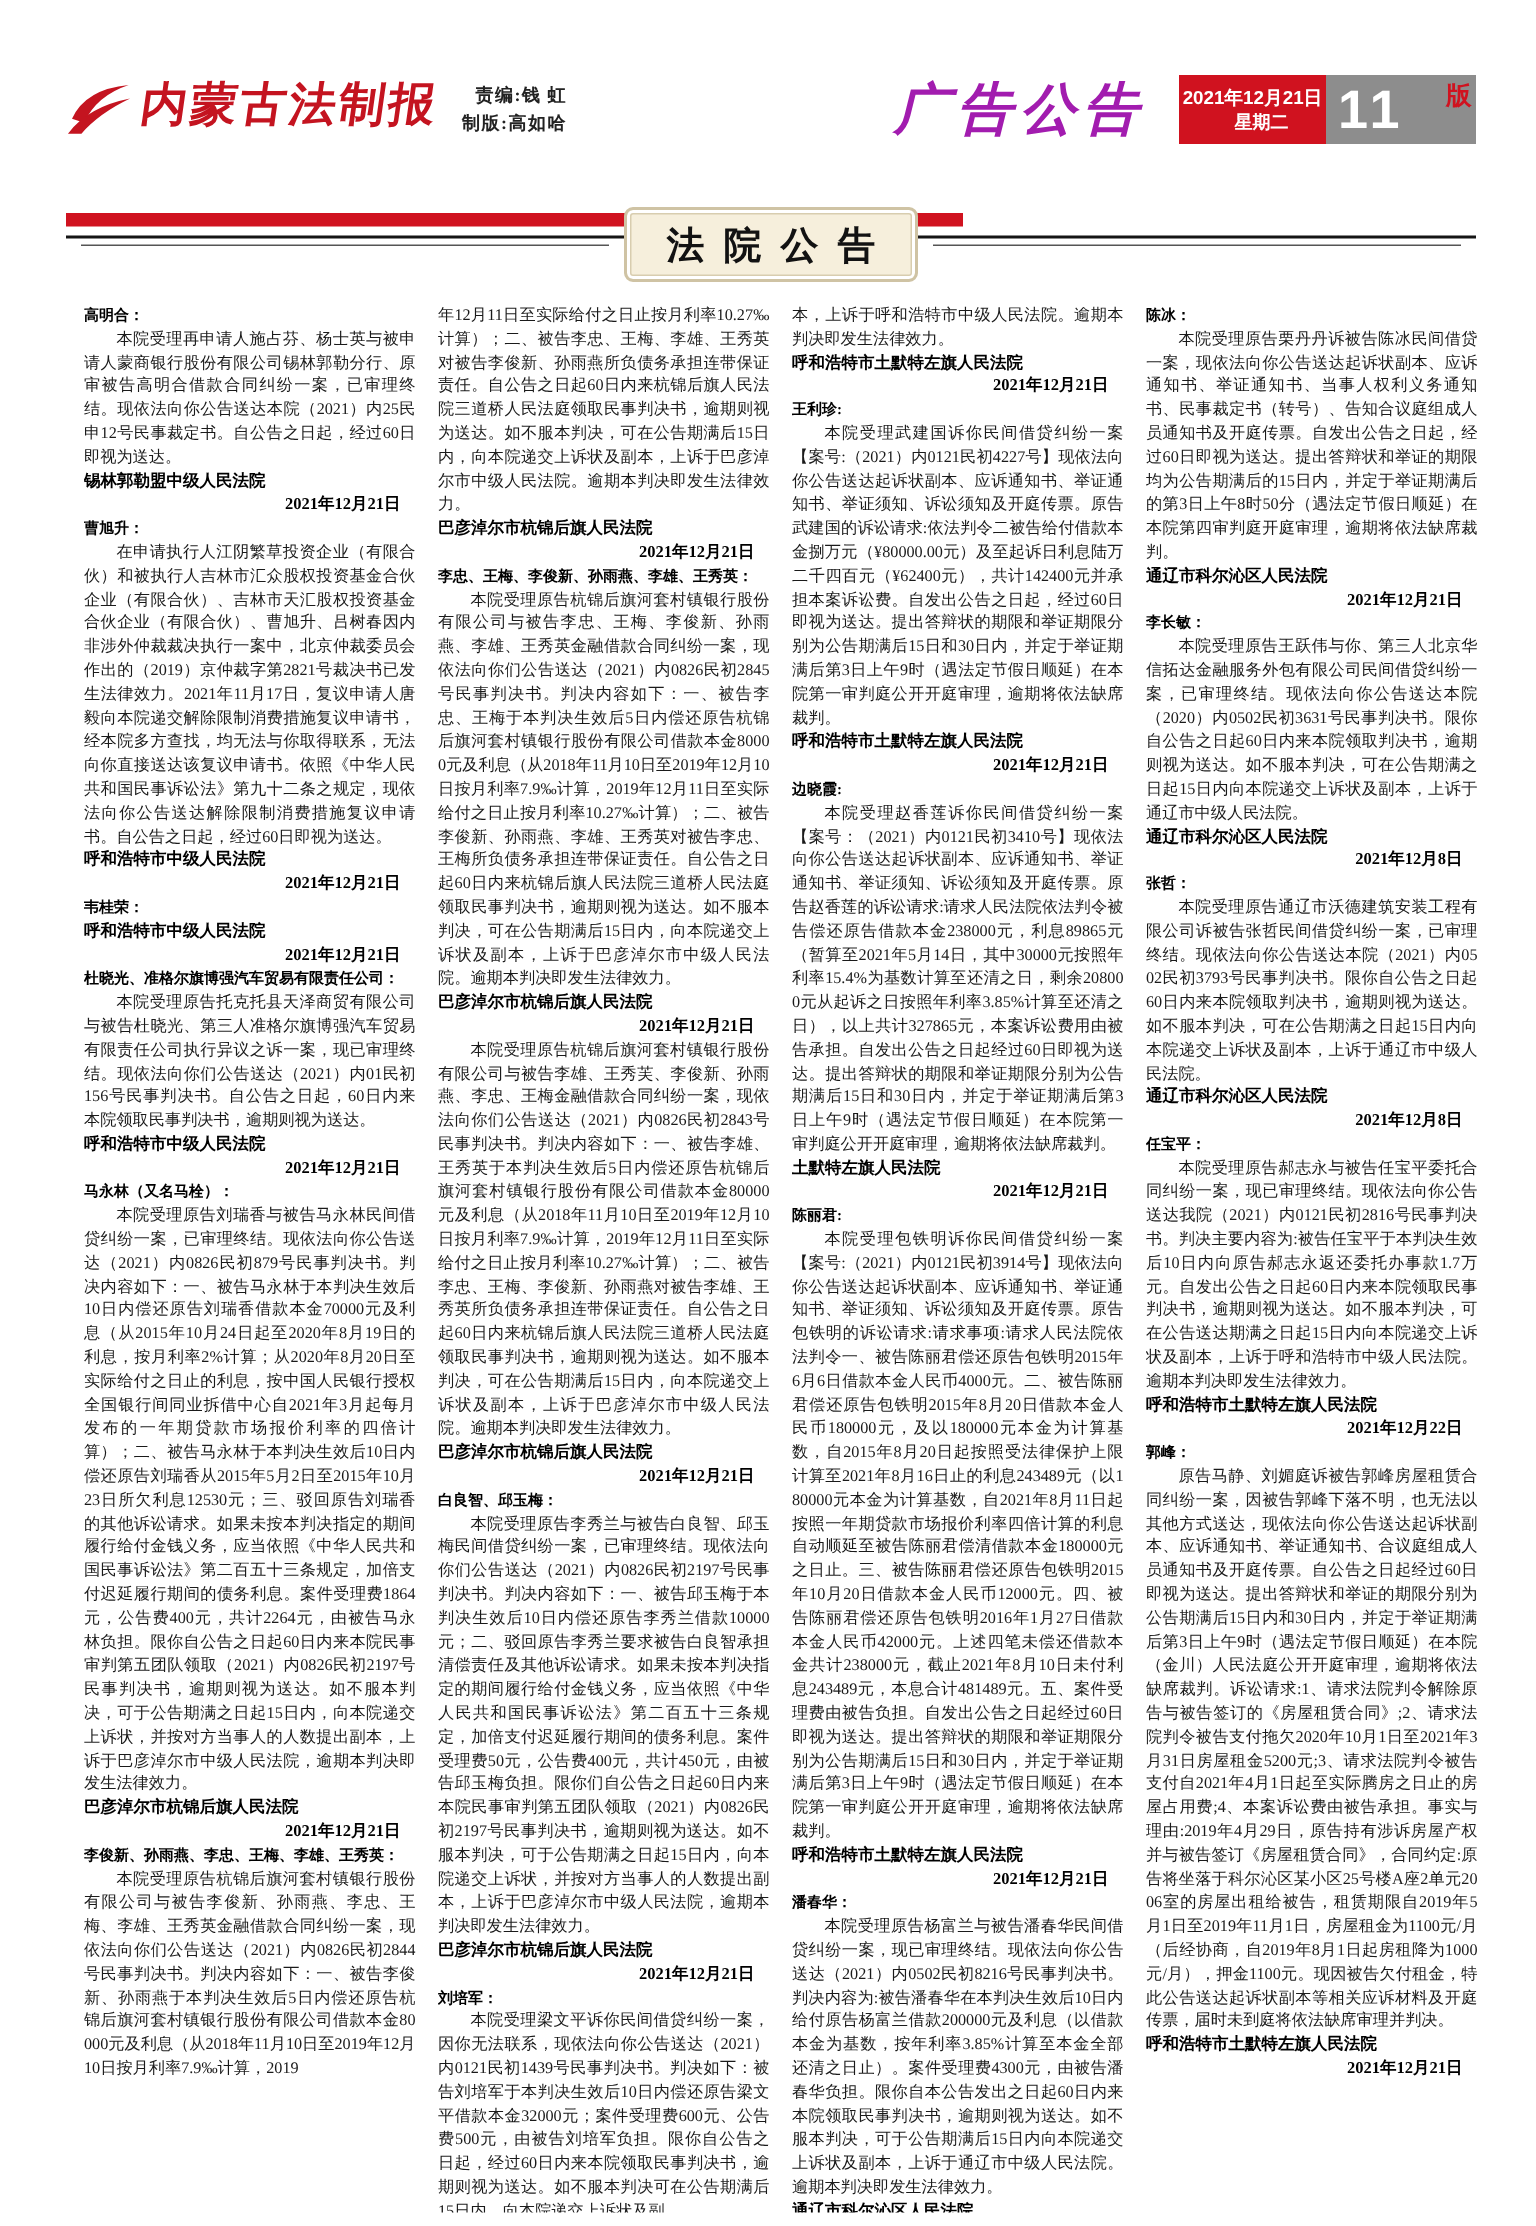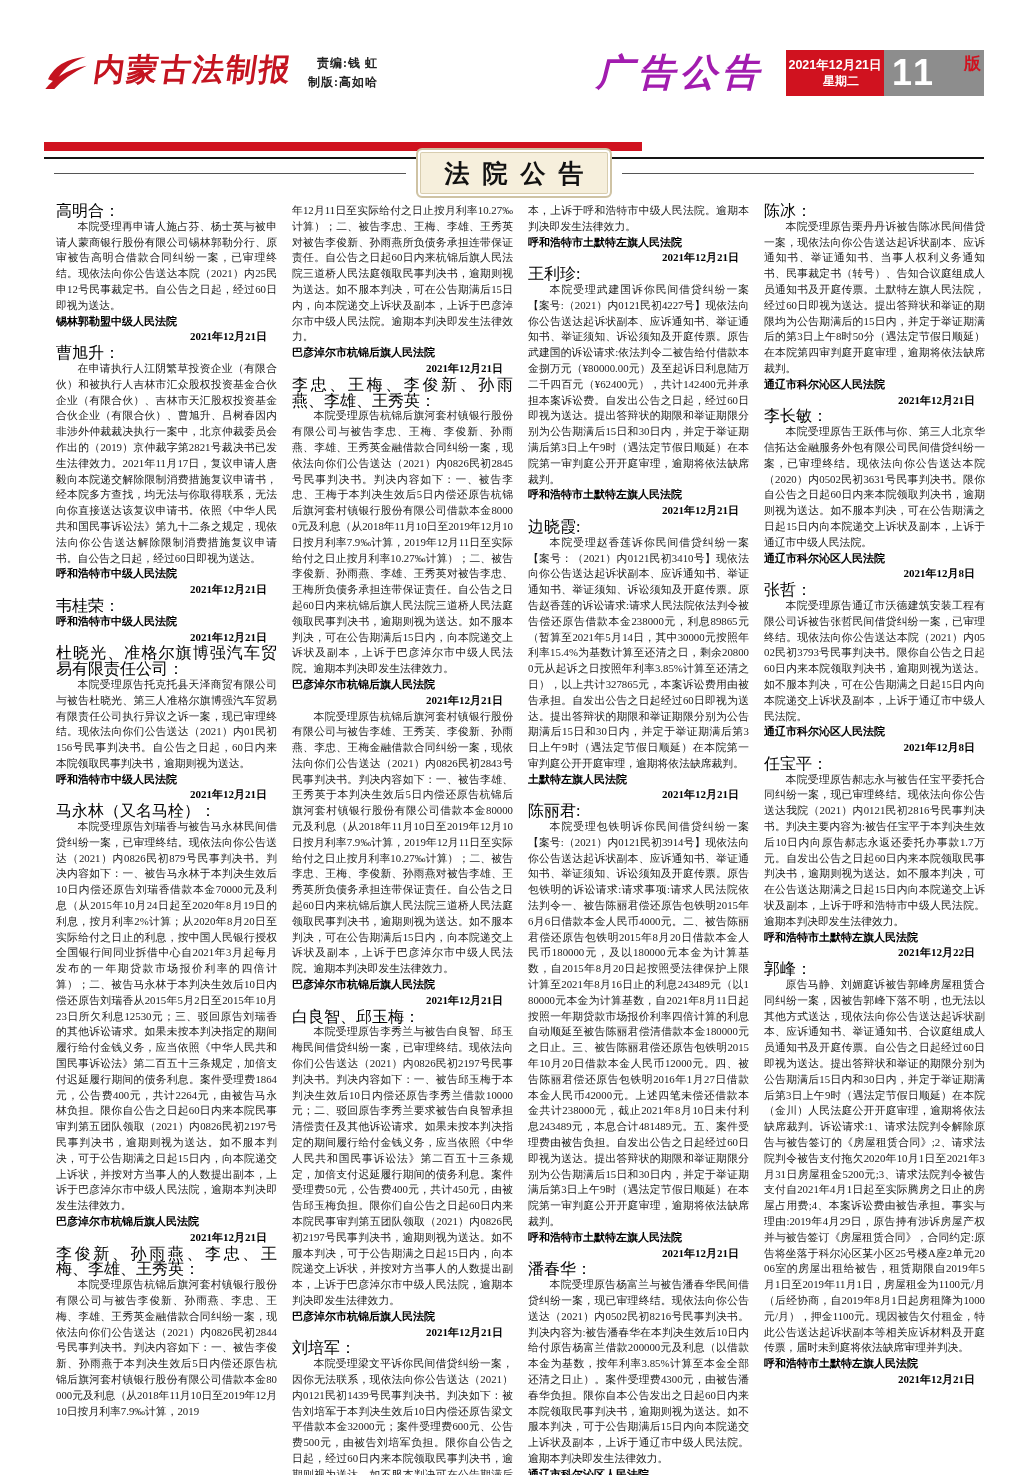--- a/index.html
+++ b/index.html
@@ -35,21 +35,21 @@
     width:100px;height:46px;background:#8d8d8d;position:relative;
     font-family:"Liberation Sans", sans-serif;
   }
   .page-num{color:#fff;font-size:36px;font-weight:bold;line-height:46px;
             letter-spacing:3px;padding-left:8px;}
   .page-unit{position:absolute;right:3px;top:2px;color:#d0121f;font-size:17px;
              font-weight:bold;font-family:"Liberation Serif", serif;}
   .red-bar{position:absolute;left:0px;top:94px;width:598px;height:9px;background:#d0121f;}
   .black-rule{position:absolute;left:0px;top:109px;width:100%;height:2px;background:#151515;}
   
-  .banner{position:absolute;left:44px;right:40px;top:148px;height:52px;}
+  .banner{position:absolute;left:44px;right:40px;top:138px;height:52px;}
   .banner .line{position:absolute;top:25px;height:1px;background:#555;}
   .banner .line.l{left:10px;width:352px;}
   .banner .line.r{right:10px;width:352px;}
   .banner-box{
     position:absolute;left:50%;top:0;transform:translateX(-50%);
     width:192px;height:46px;background:#f6efdc;
     border:2px solid #cfc3a4;border-radius:6px;
     box-shadow:inset 0 0 0 2px #fff, inset 0 0 0 3px #d8cdaf;
     display:flex;align-items:center;justify-content:center;
   }
@@ -58,21 +58,21 @@
     text-indent:13px;font-family:"Liberation Serif", serif;
   }
   
   .columns{
     position:absolute;left:56px;top:203px;width:928px;height:1272px;
     display:flex;gap:15px;
   }
   .col{width:221px;height:1272px;overflow:hidden;flex:0 0 auto;}
   .notice{margin:0;}
   .notice-head{
-    font-weight:normal;font-size:16px;line-height:15.8px;color:#000;
+    font-weight:bold;font-size:10px;line-height:15.8px;color:#000;
     text-align:justify;
   }
   .notice-body{
     margin:0;font-size:10.8px;line-height:15.8px;text-align:justify;
     text-indent:2em;color:#1a1a1a;word-break:break-all;
   }
   .notice-body.noindent{text-indent:0;}
   .notice-court{font-weight:bold;font-size:11px;line-height:15.8px;
                 text-align:left;padding-right:4px;color:#000;}
   .notice-date{font-weight:bold;font-size:11px;line-height:15.8px;
@@ -206,21 +206,21 @@
       </div>
       <div class="notice">
         <div class="notice-head">潘春华：</div>
         <div class="notice-body">本院受理原告杨富兰与被告潘春华民间借贷纠纷一案，现已审理终结。现依法向你公告送达（2021）内0502民初8216号民事判决书。判决内容为:被告潘春华在本判决生效后10日内给付原告杨富兰借款200000元及利息（以借款本金为基数，按年利率3.85%计算至本金全部还清之日止）。案件受理费4300元，由被告潘春华负担。限你自本公告发出之日起60日内来本院领取民事判决书，逾期则视为送达。如不服本判决，可于公告期满后15日内向本院递交上诉状及副本，上诉于通辽市中级人民法院。逾期本判决即发生法律效力。</div>
         <div class="notice-court">通辽市科尔沁区人民法院</div>
       </div>
     </div>
   <div class="col">
       <div class="notice">
         <div class="notice-head">陈冰：</div>
-        <div class="notice-body">本院受理原告栗丹丹诉被告陈冰民间借贷一案，现依法向你公告送达起诉状副本、应诉通知书、举证通知书、当事人权利义务通知书、民事裁定书（转号）、告知合议庭组成人员通知书及开庭传票。土默特左旗人民法院，经过60日即视为送达。提出答辩状和举证的期限均为公告期满后的15日内，并定于举证期满后的第3日上午8时50分（遇法定节假日顺延）在本院第四审判庭开庭审理，逾期将依法缺席裁判。</div>
+        <div class="notice-body">本院受理原告栗丹丹诉被告陈冰民间借贷一案，现依法向你公告送达起诉状副本、应诉通知书、举证通知书、当事人权利义务通知书、民事裁定书（转号）、告知合议庭组成人员通知书及开庭传票。自发出公告之日起，经过60日即视为送达。提出答辩状和举证的期限均为公告期满后的15日内，并定于举证期满后的第3日上午8时50分（遇法定节假日顺延）在本院第四审判庭开庭审理，逾期将依法缺席裁判。</div>
         <div class="notice-court">通辽市科尔沁区人民法院</div>
         <div class="notice-date">2021年12月21日</div>
       </div>
       <div class="notice">
         <div class="notice-head">李长敏：</div>
         <div class="notice-body">本院受理原告王跃伟与你、第三人北京华信拓达金融服务外包有限公司民间借贷纠纷一案，已审理终结。现依法向你公告送达本院（2020）内0502民初3631号民事判决书。限你自公告之日起60日内来本院领取判决书，逾期则视为送达。如不服本判决，可在公告期满之日起15日内向本院递交上诉状及副本，上诉于通辽市中级人民法院。</div>
         <div class="notice-court">通辽市科尔沁区人民法院</div>
         <div class="notice-date">2021年12月8日</div>
       </div>
       <div class="notice">

